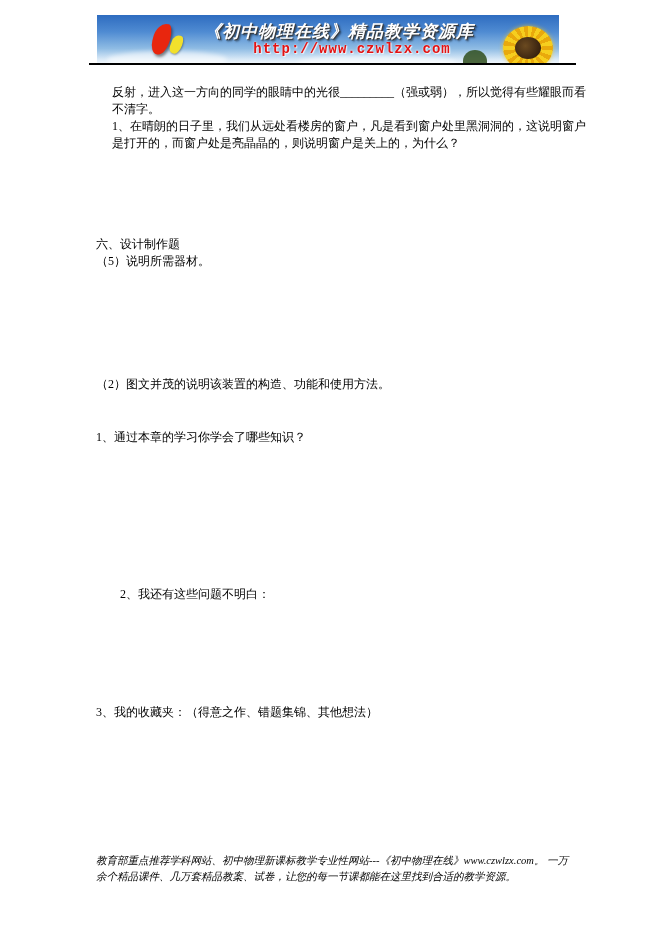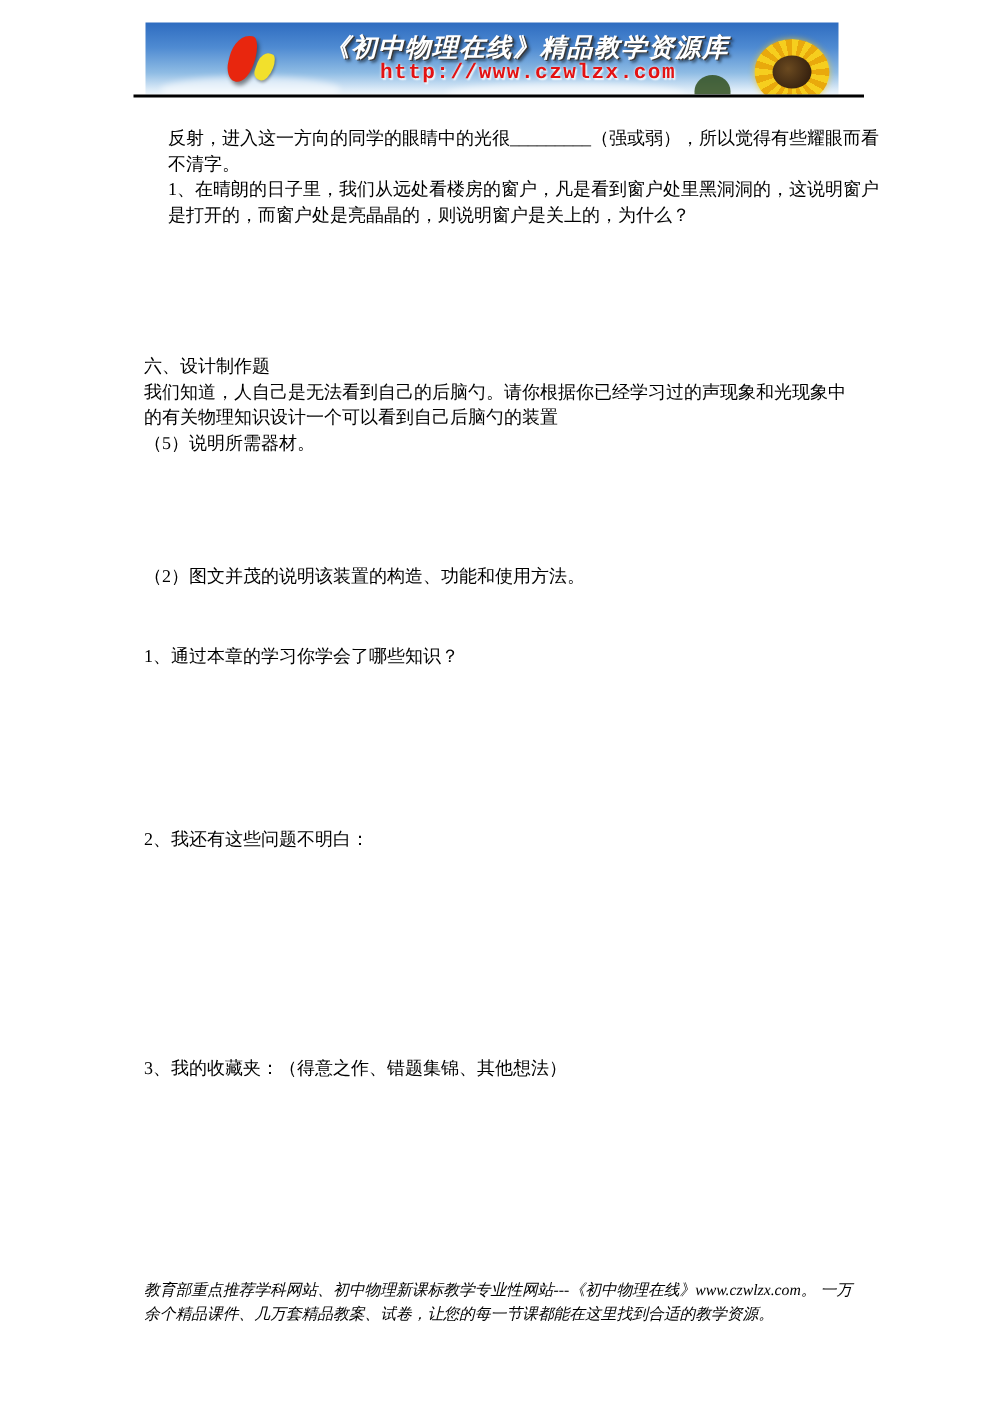--- a/index.html
+++ b/index.html
@@ -22,21 +22,21 @@
     position:absolute;left:4px;top:2px;width:17px;height:32px;background:#e8260e;
     border-radius:70% 30% 55% 45%/55% 45% 60% 40%;transform:rotate(14deg);
     box-shadow:2px 2px 3px rgba(0,0,0,.45);
   }
   .logo-yellow{
     position:absolute;left:22px;top:14px;width:11px;height:19px;background:#f2e02c;
     border-radius:65% 35% 55% 45%/50% 50% 65% 35%;transform:rotate(20deg);
     box-shadow:1px 1px 2px rgba(0,0,0,.35);
   }
   .banner-title{
-    position:absolute;left:104px;top:5px;width:300px;text-align:center;
+    position:absolute;left:92px;top:5px;width:300px;text-align:center;
     color:#ffffff;font-weight:bold;font-size:17px;letter-spacing:1px;
     font-style:italic;
     text-shadow:1px 1px 0 #3a3a3a,2px 2px 2px rgba(0,0,0,.55);
     white-space:nowrap;
   }
   .banner-url{
     position:absolute;left:130px;top:26px;width:250px;text-align:center;
     color:#e31212;font-weight:bold;font-size:14px;letter-spacing:1px;
     font-family:"Liberation Mono","DejaVu Sans Mono",monospace;
     text-shadow:0 0 2px #ffffff,1px 1px 1px rgba(255,255,255,.8);
@@ -59,21 +59,21 @@
   
   .txtblock{
     position:absolute;left:96px;width:478px;
     font-size:12px;line-height:17px;text-align:left;
   }
   .txtblock p{margin:0;padding:0;}
   .b1{top:84px;margin-left:16px;}
   .b2{top:236px;}
   .b3{top:376px;}
   .b4{top:429px;}
-  .b5{top:551px;}
+  .b5{top:586px;margin-left:24px;}
   .b6{top:704px;}
   
   .footer{
     position:absolute;left:96px;top:853px;width:478px;
     font-size:10.5px;line-height:16px;font-weight:normal;font-style:italic;
     color:#000;
   }
 </style>
 </head>
 <body>
@@ -95,21 +95,20 @@
 
 <div class="rule"></div>
 
 <div class="txtblock b1">
   <p>反射，进入这一方向的同学的眼睛中的光很_________（强或弱），所以觉得有些耀眼而看不清字。</p>
   <p>1、在晴朗的日子里，我们从远处看楼房的窗户，凡是看到窗户处里黑洞洞的，这说明窗户是打开的，而窗户处是亮晶晶的，则说明窗户是关上的，为什么？</p>
 </div>
 
 <div class="txtblock b2">
   <p>六、设计制作题</p>
-  <p>我们知道，人自己是无法看到自己的后脑勺。请你根据你已经学习过的声现象和光现象中的有关物理知识设计一个可以看到自己后脑勺的装置</p>
   <p>（5）说明所需器材。</p>
 </div>
 
 <div class="txtblock b3">
   <p>（2）图文并茂的说明该装置的构造、功能和使用方法。</p>
 </div>
 
 <div class="txtblock b4">
   <p>1、通过本章的学习你学会了哪些知识？</p>
 </div>

